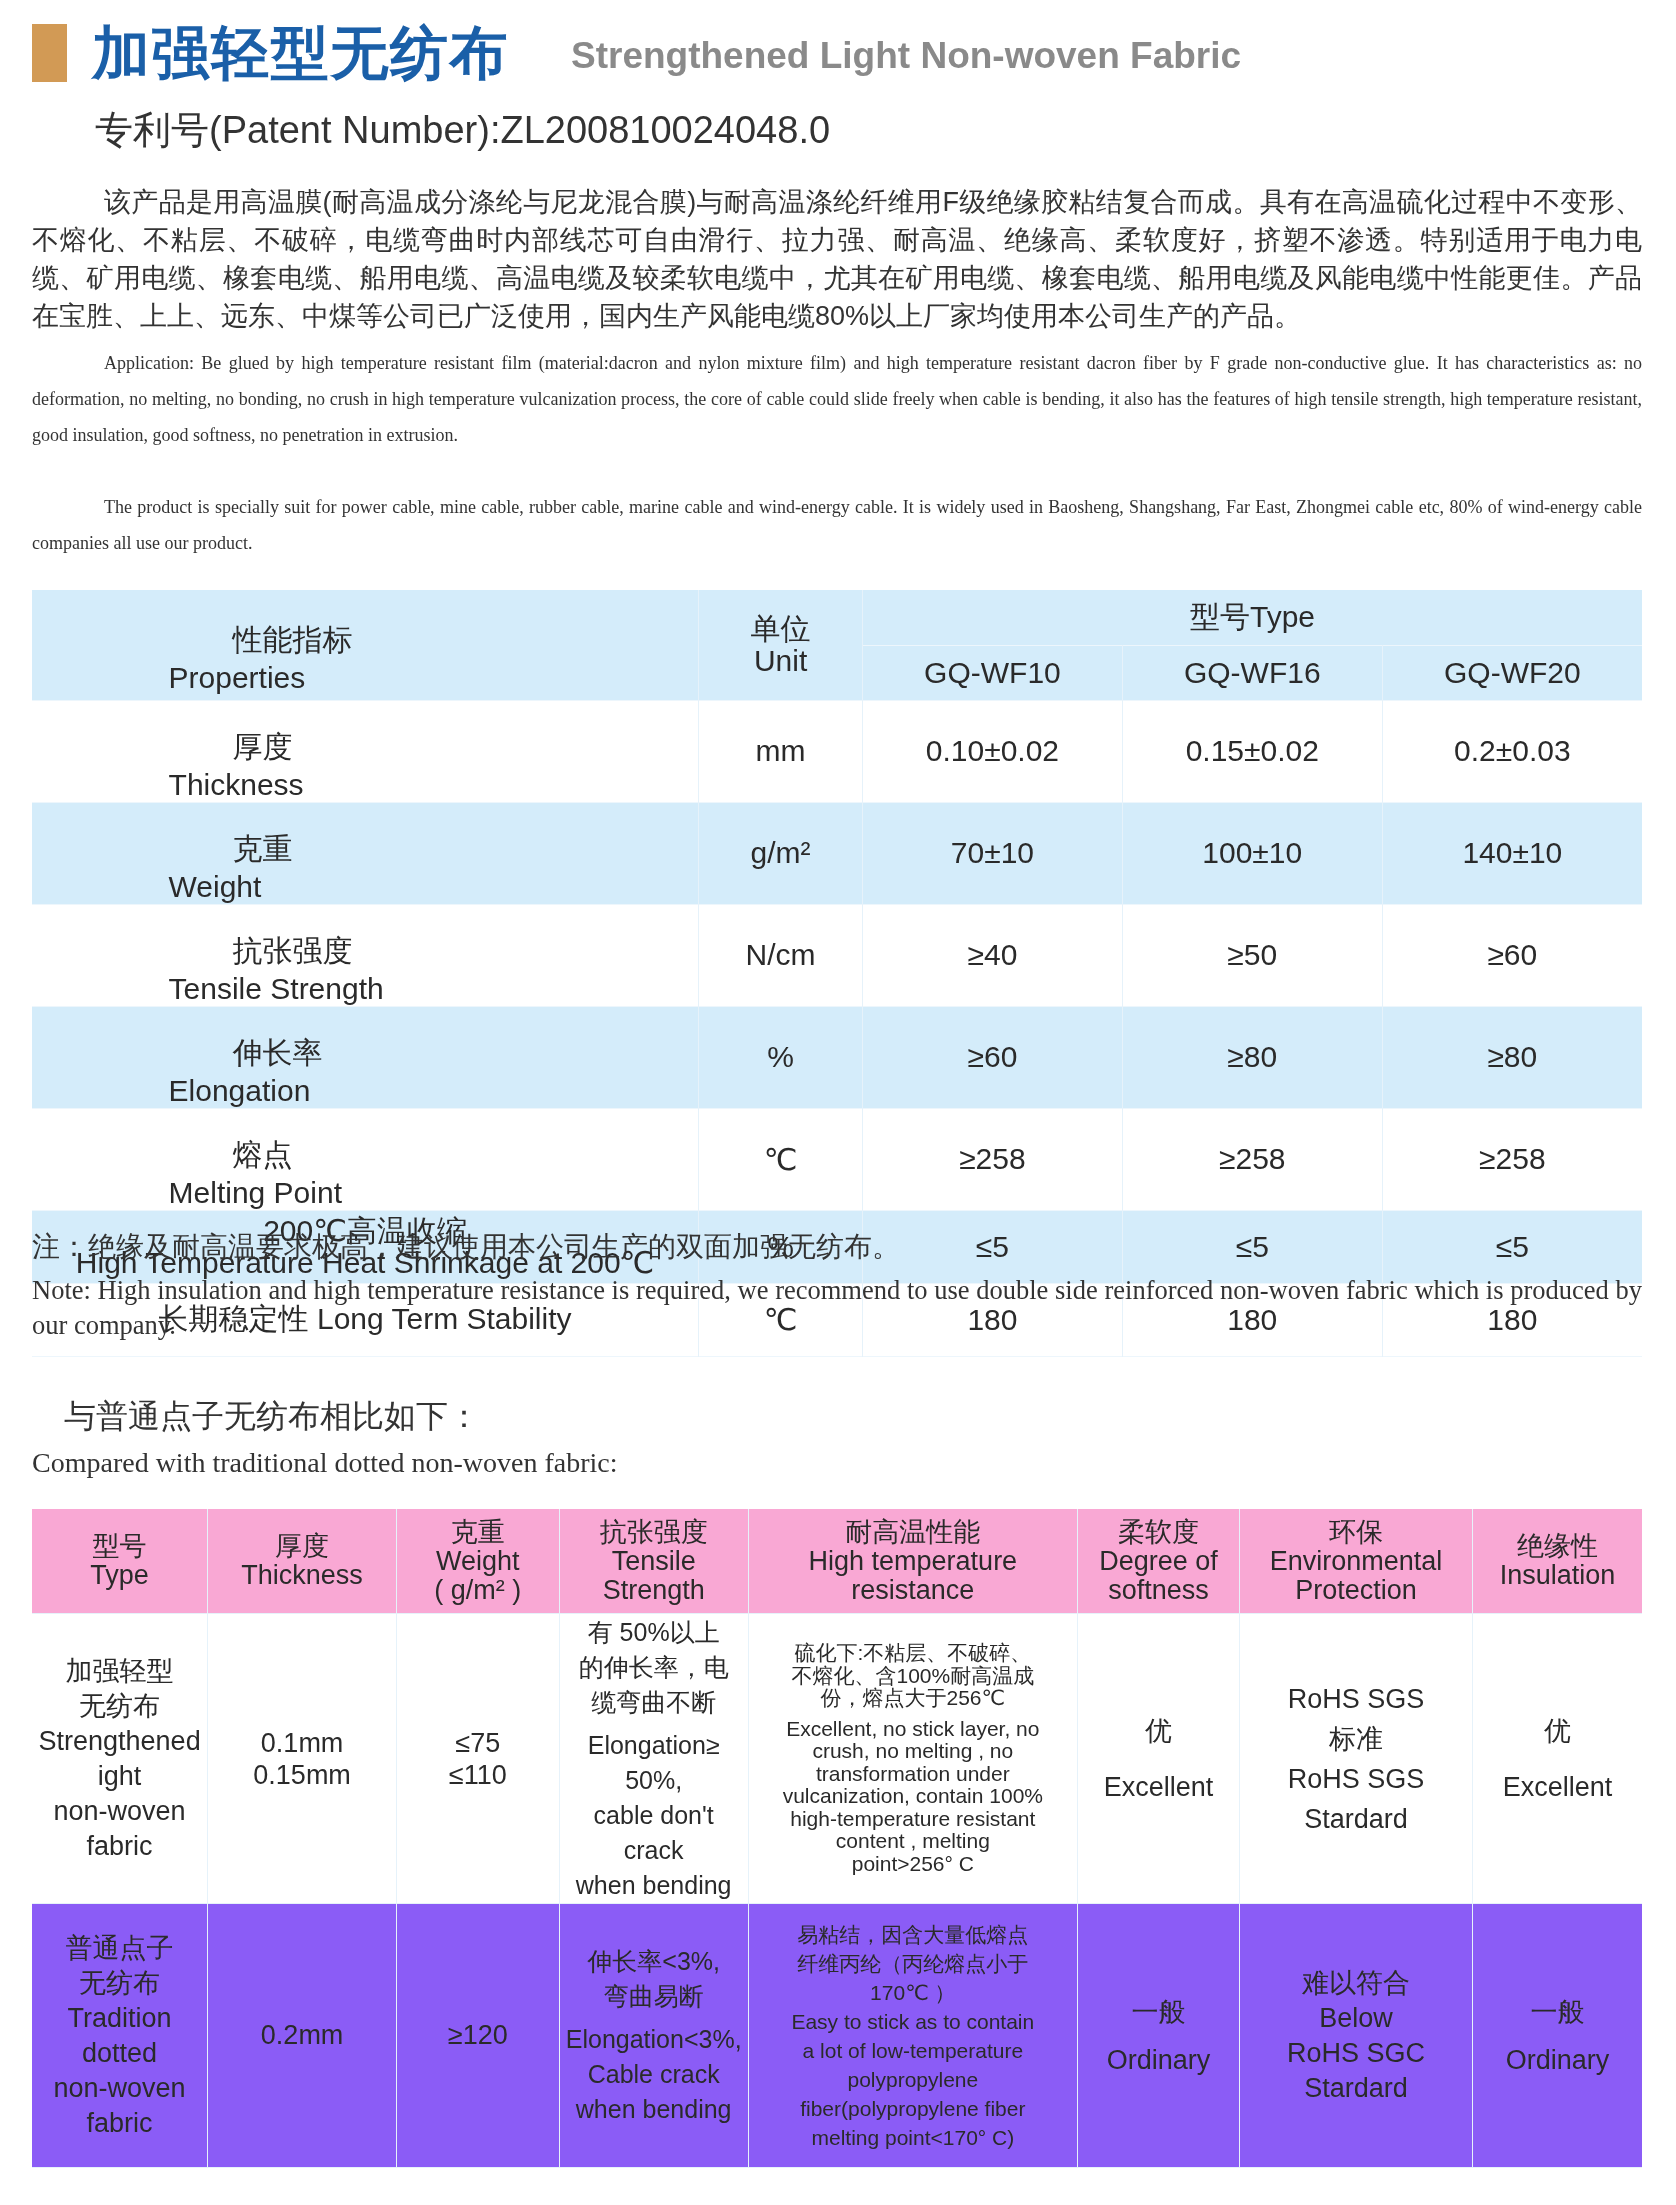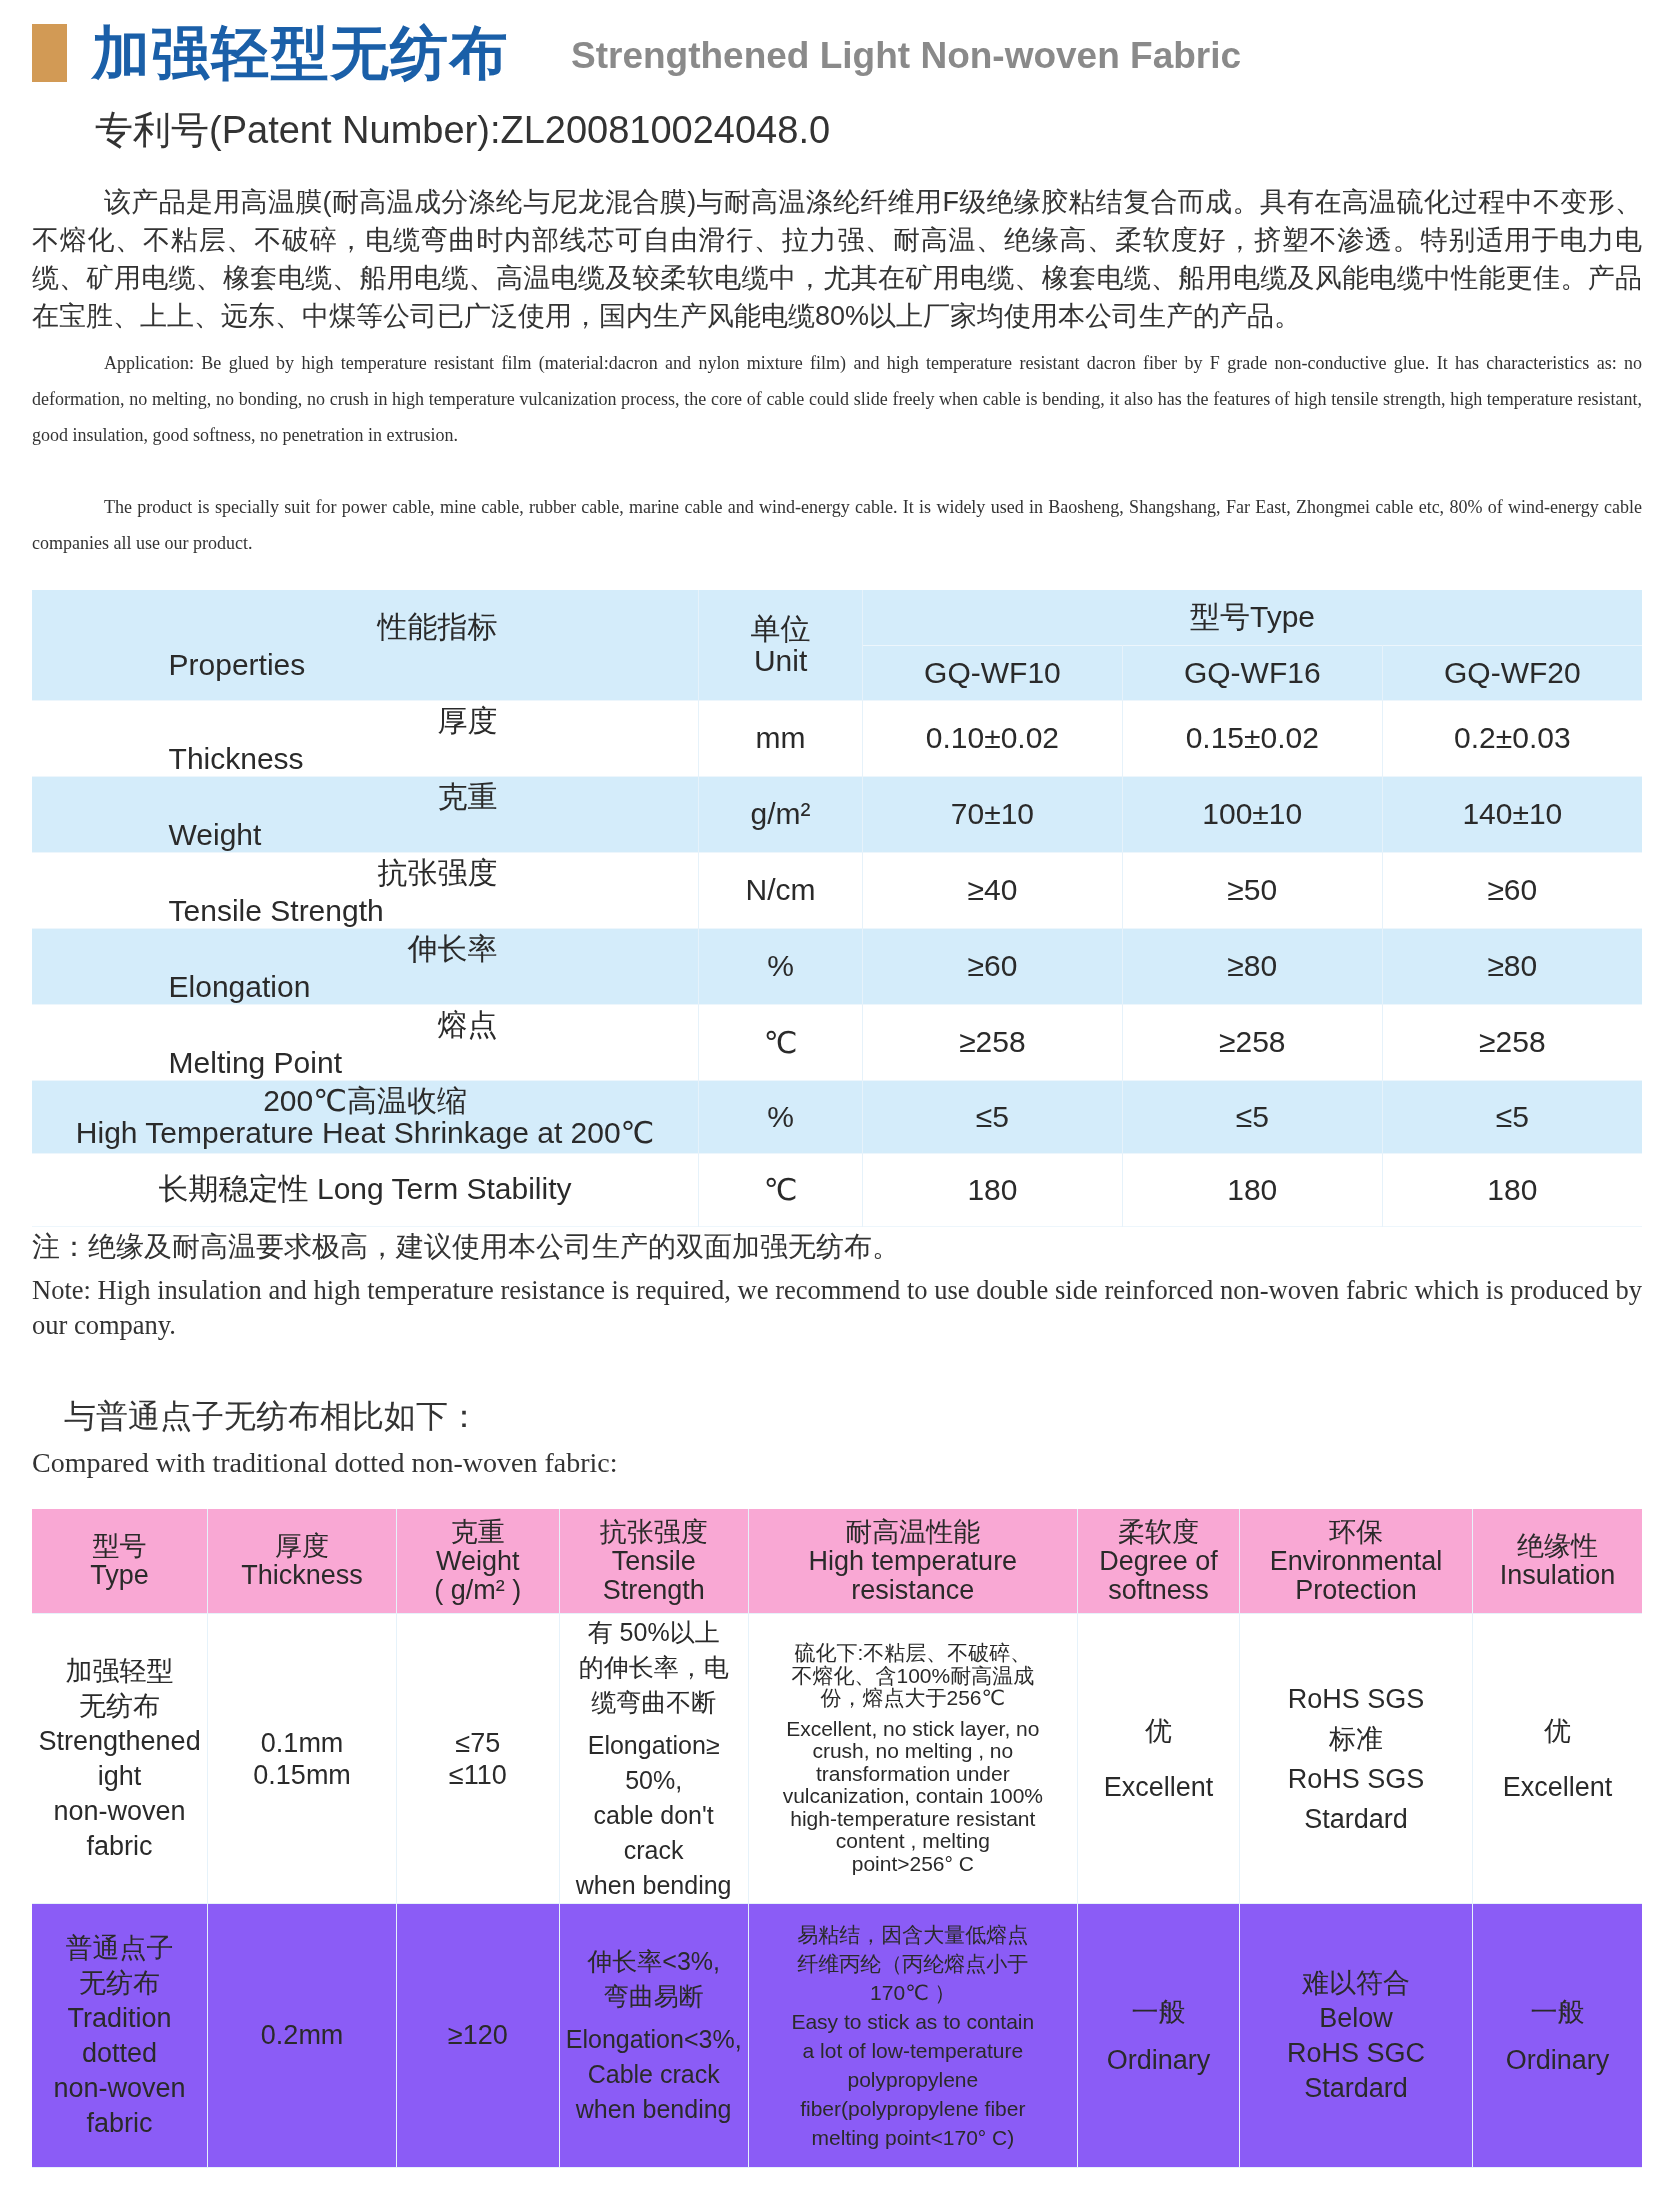--- a/index.html
+++ b/index.html
@@ -17,21 +17,21 @@
   .para-en { font-size: 18px; line-height: 36px; color: #333; }
   .indent { text-indent: 72px; }
 
   table { border-collapse: collapse; }
   .spec { position: absolute; left: 32px; top: 590px; width: 1610px; }
   .spec td { text-align: center; font-size: 30px; color: #2a2a2a; border-right: 1.6px solid #e6f2fa; padding: 0; }
   .spec td:last-child { border-right: none; }
   .spec .shade td { background: #d4ecfa; }
   .spec .hdr td { background: #d4ecfa; }
   .spec tr { border-bottom: 1.6px solid #edf6fc; }
-  .prop-cn { display: inline-block; width: 265px; text-align: right; }
+  .prop-cn { display: inline-block; width: 265px; text-align: left; margin-top: 26px; }
   .prop-en { display: inline-block; width: 401px; text-align: left; padding-left: 8px; }
 
   .note-cn { position: absolute; left: 32px; top: 1227px; font-size: 28px; color: #333; line-height: 40px; }
   .note-en { position: absolute; left: 32px; top: 1273px; width: 1610px; font-size: 26.5px; line-height: 35px; color: #333; text-align: justify; }
   .cmp-cn { position: absolute; left: 32px; top: 1394px; font-size: 32px; color: #333; line-height: 45px; margin-left: 32px; }
   .cmp-en { position: absolute; left: 32px; top: 1443px; font-size: 28px; color: #333; line-height: 40px; }
 
   .cmp { position: absolute; left: 32px; top: 1509px; width: 1610px; }
   .cmp td { text-align: center; vertical-align: middle; color: #2a2a2a; border-right: 1.6px solid #e6f2fa; padding: 0 4.8px; }
   .cmp td:last-child { border-right: none; }

